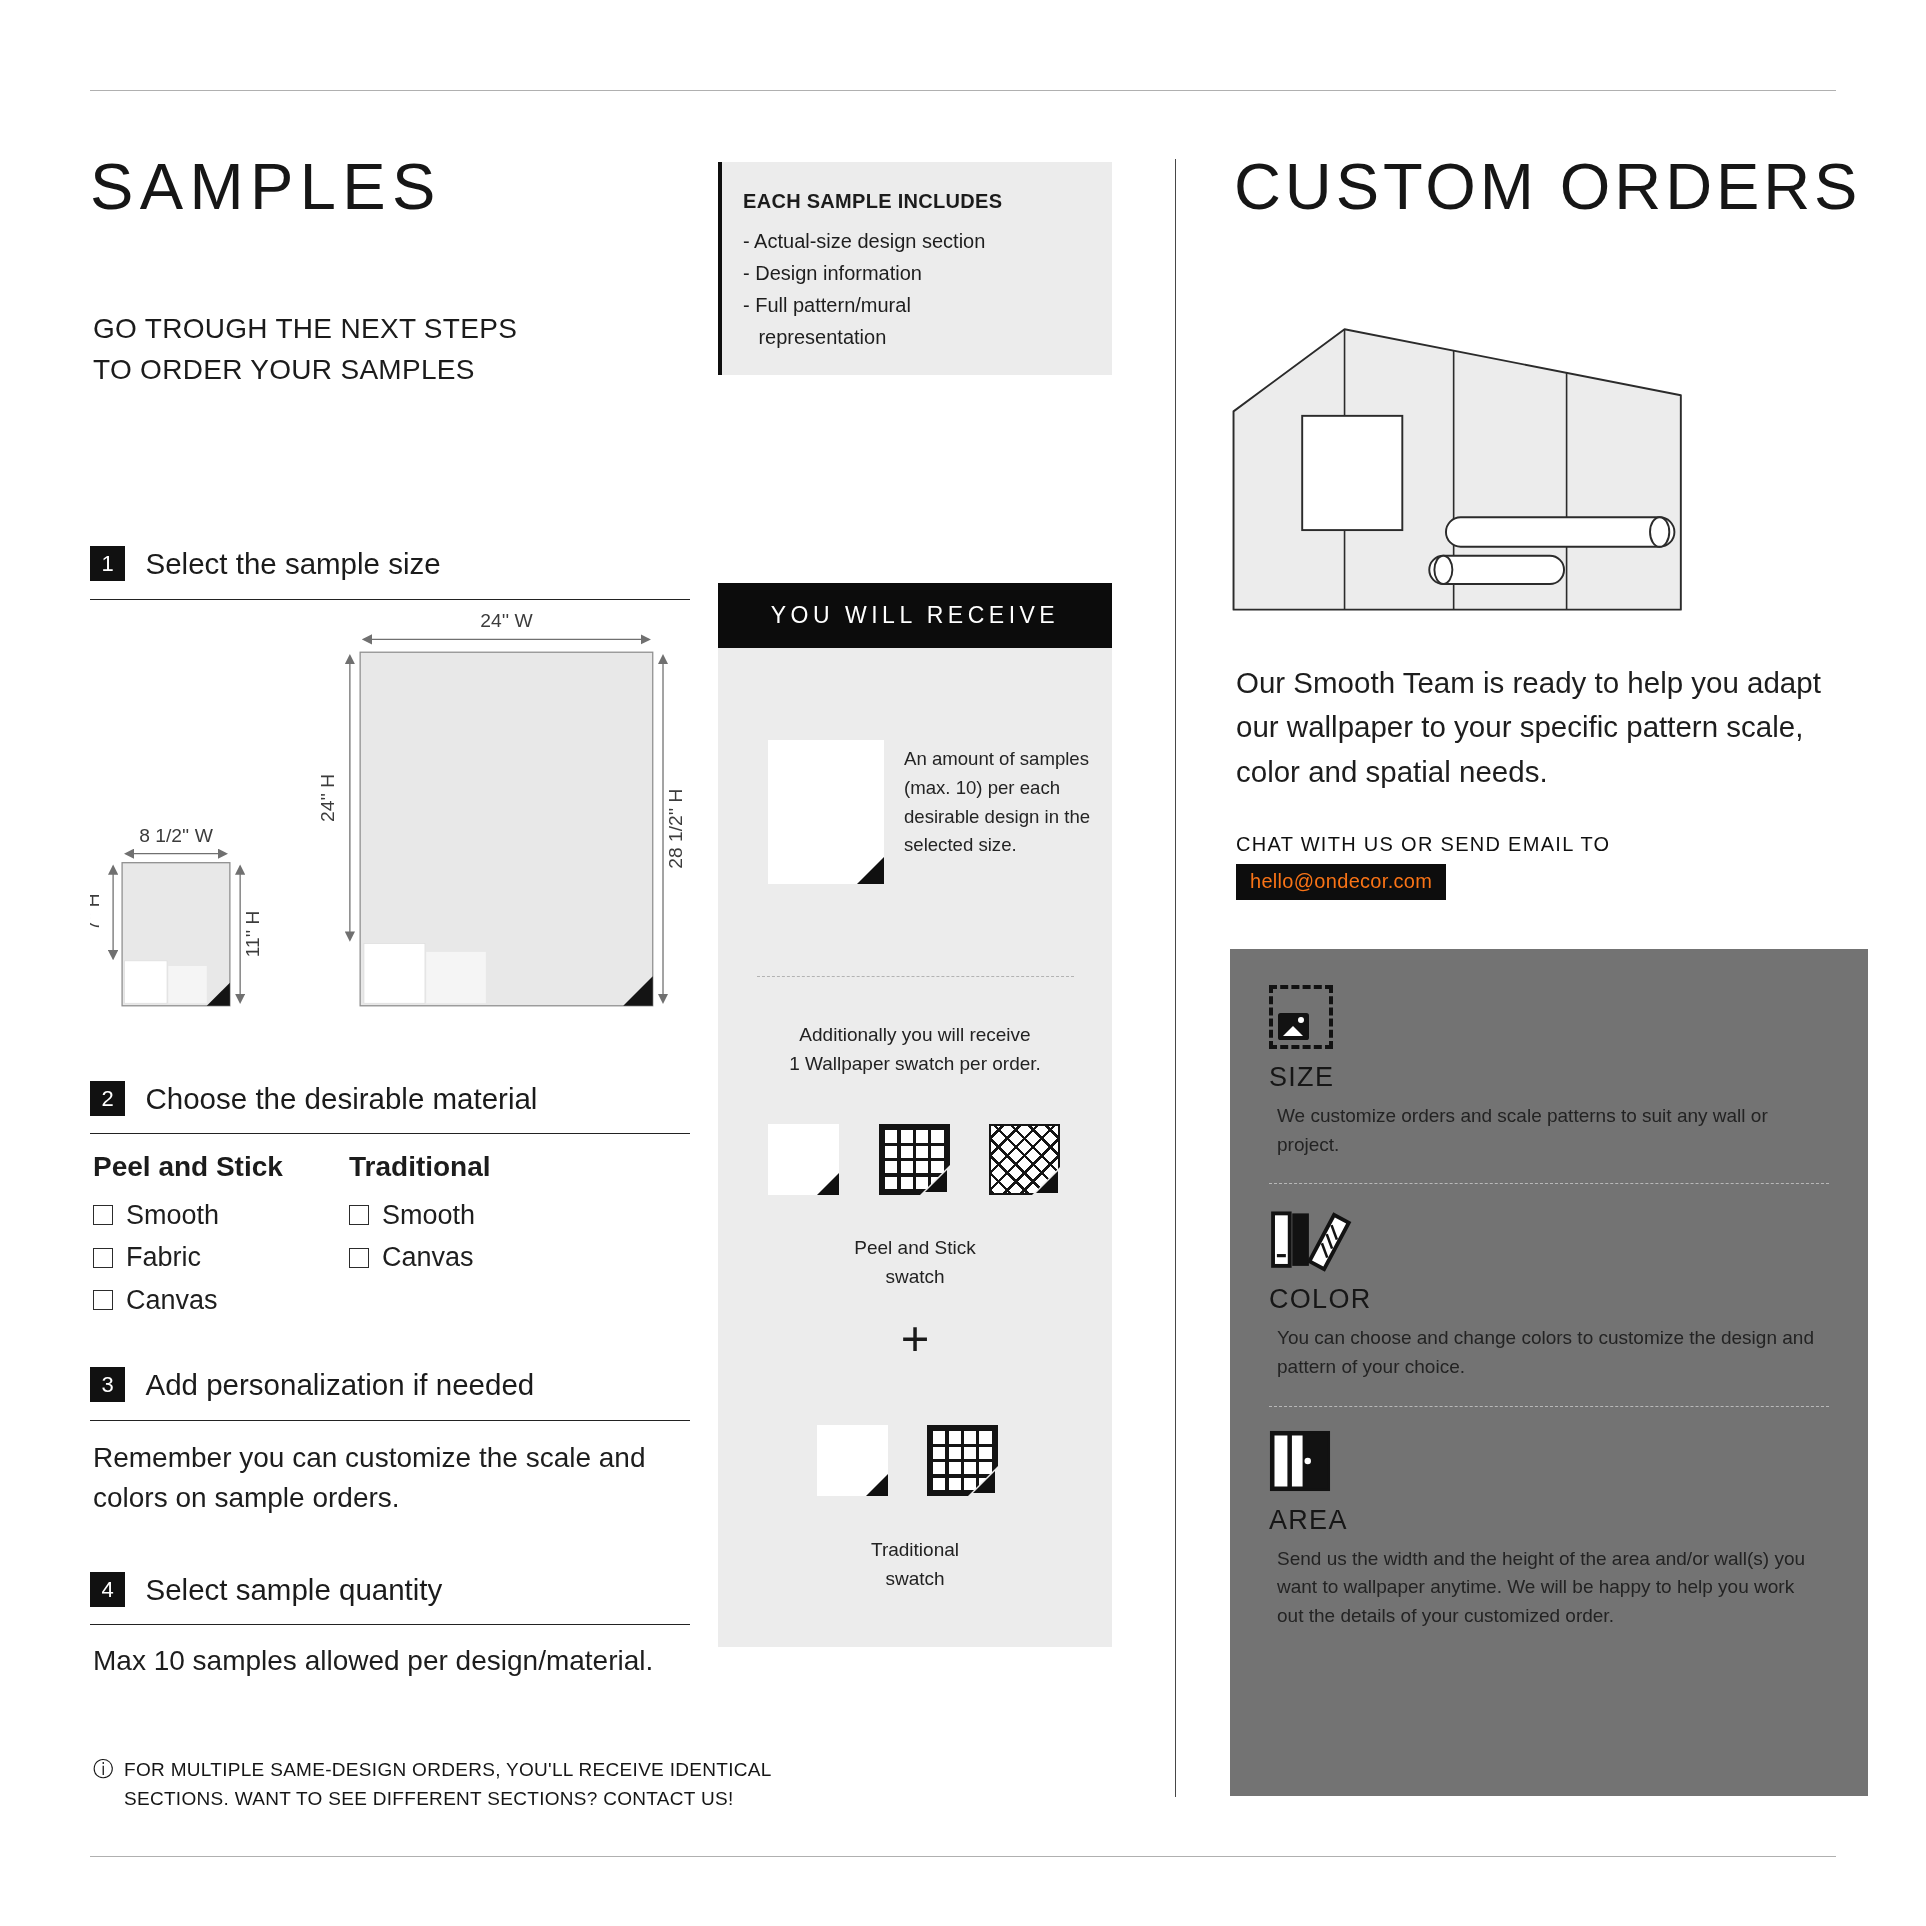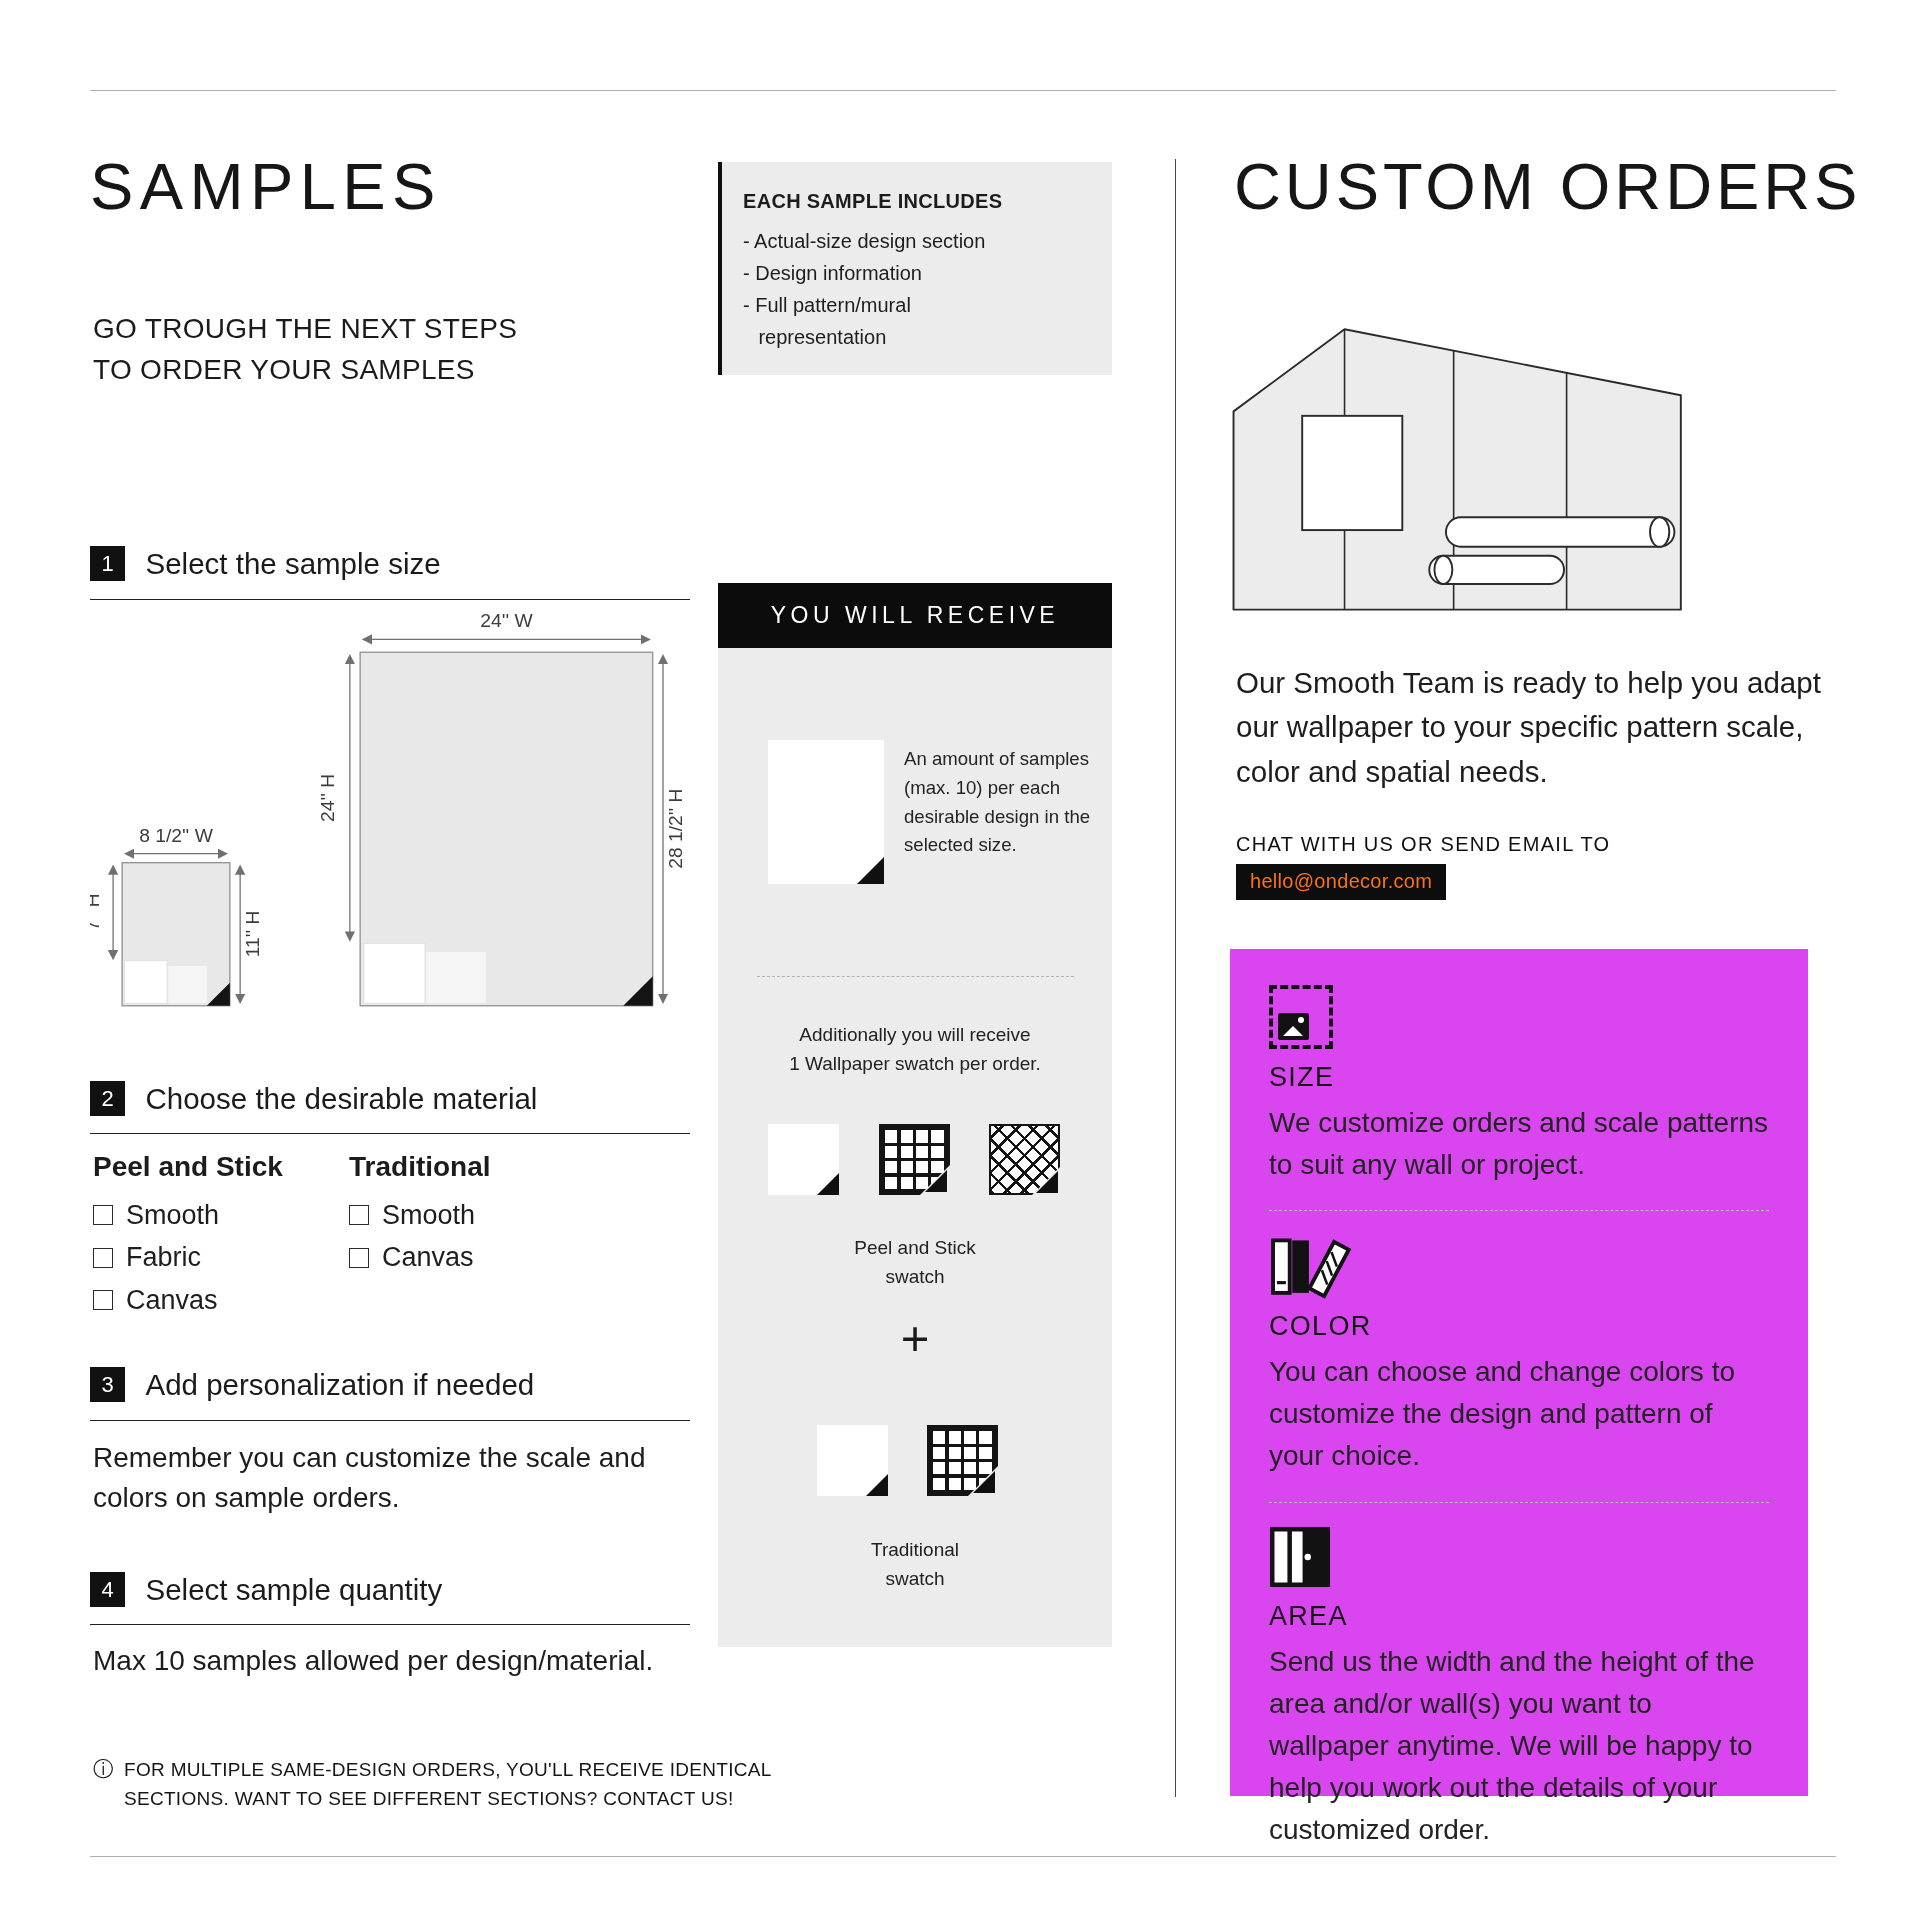--- a/index.html
+++ b/index.html
@@ -68,25 +68,25 @@
     background-image:repeating-linear-gradient(45deg,#141414 0 2.6px,transparent 2.6px 12.2px),
                      repeating-linear-gradient(-45deg,#141414 0 2.6px,transparent 2.6px 12.2px);
     background-color:#fff;}
   .plus-sign{position:absolute;left:0;width:100%;text-align:center;font-size:49px;font-weight:300;color:#1a1a1a;line-height:1;}
 
   
   .custom-intro{position:absolute;left:1236px;top:661px;width:587px;font-size:29.5px;line-height:1.5;color:#1d1d1d;}
   .chat-label{position:absolute;left:1236px;top:833px;font-size:20px;letter-spacing:1.3px;color:#101010;}
   .email-badge{position:absolute;left:1236px;top:864px;background:#0d0d0d;color:#f97316;
                font-size:20px;padding:6.4px 14px;letter-spacing:0.3px;}
-  .custom-panel{position:absolute;left:1230px;top:949px;width:578px;height:847px;background:#d946ef;
+  .custom-panel{position:absolute;left:1230px;top:949px;width:638px;height:847px;background:#737373;
                 box-sizing:border-box;padding:36px 39px;}
   .feature-icon{margin-bottom:13px;}
   .feature-title{font-size:27px;letter-spacing:1.3px;color:#161616;margin:0 0 9px;}
-  .feature-text{font-size:28px;line-height:1.5;color:#232323;margin:0;}
+  .feature-text{font-size:19px;line-height:1.5;color:#232323;margin:8px;}
   .feature-sep{border-top:1.3px dashed #b8b8b8;margin:24.4px 0 23px;}
 
   .icon-size{width:64px;height:64px;border:4.5px dashed #121212;box-sizing:border-box;position:relative;}
   .icon-size .chip{position:absolute;left:5.1px;bottom:5.1px;width:31px;height:27px;background:#121212;border-radius:2.6px;}
   .icon-size .mountain{position:absolute;left:4.5px;bottom:3.9px;width:0;height:0;
       border-left:10.3px solid transparent;border-right:10.3px solid transparent;border-bottom:10.3px solid #fff;}
   .icon-size .dot{position:absolute;right:5.1px;top:4.5px;width:5.8px;height:5.8px;border-radius:50%;background:#fff;}
 </style>
 </head>
 <body>

